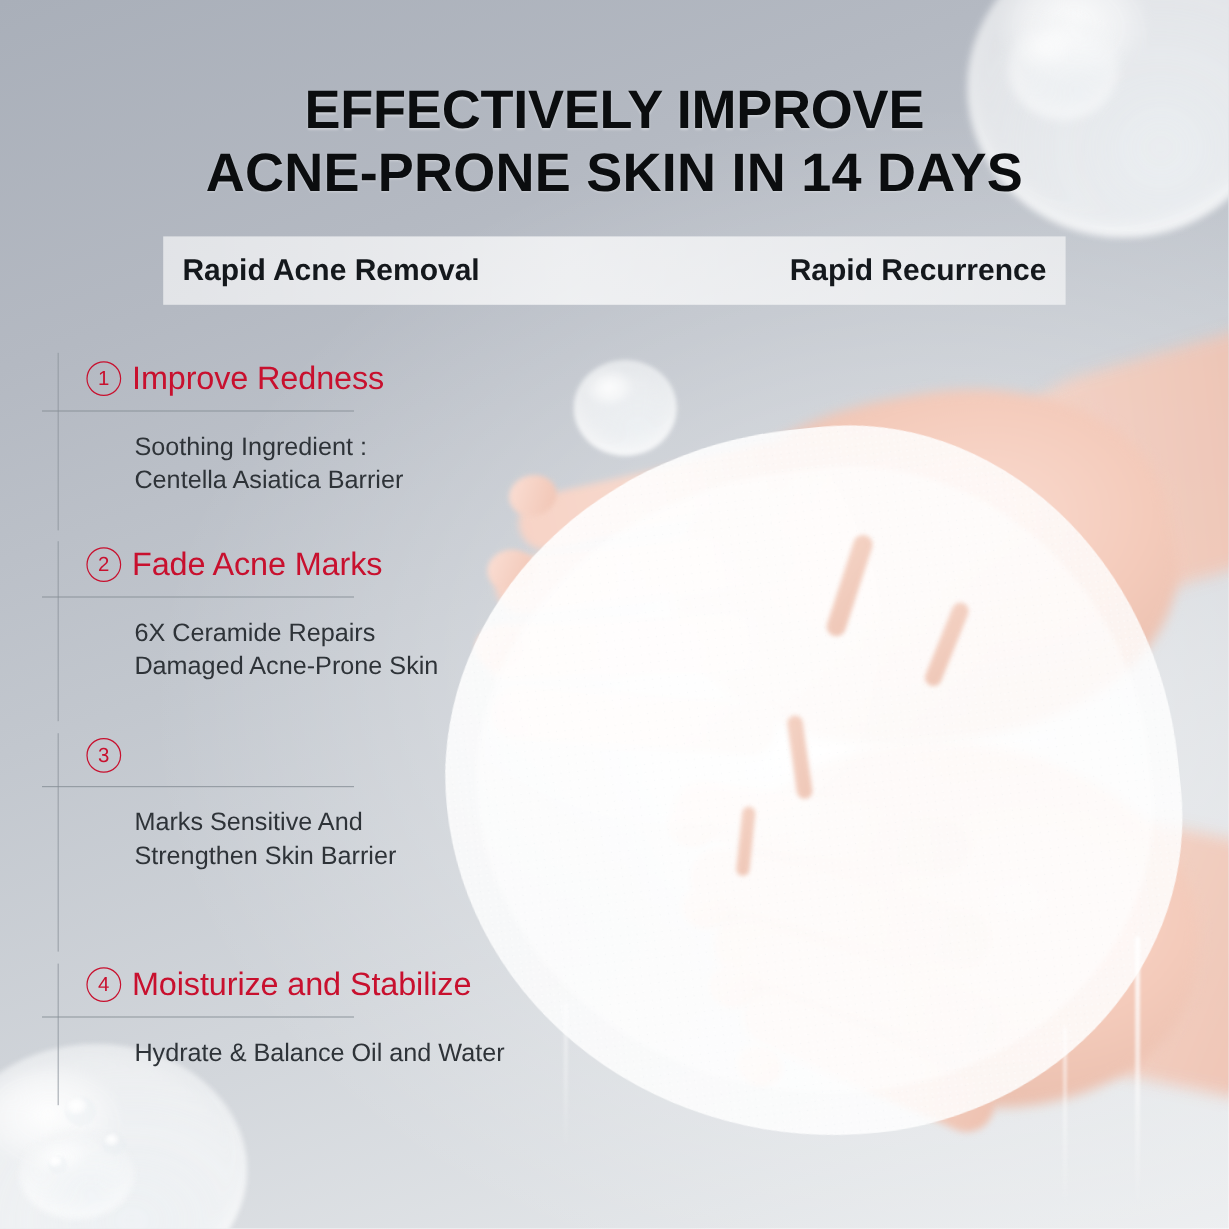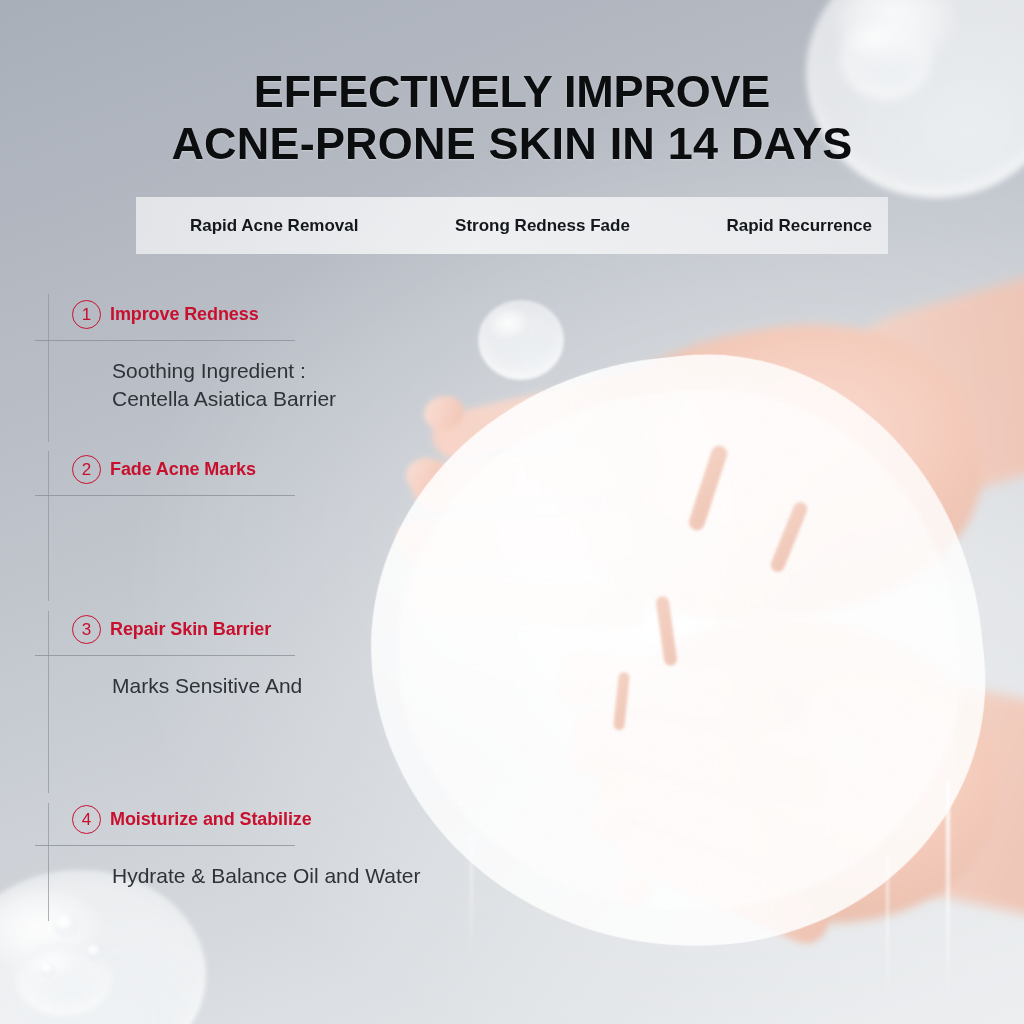--- a/index.html
+++ b/index.html
@@ -146,23 +146,22 @@
   .headline .l2 { display:block; letter-spacing:0.2px; }
 
   .benefit-bar {
     position:absolute; left:136px; top:197px;
     width:752px; height:57px;
     background:linear-gradient(90deg, rgba(255,255,255,0.62) 0%, rgba(255,255,255,0.74) 45%, rgba(255,255,255,0.58) 100%);
     display:flex; align-items:center; justify-content:space-between;
     padding:0 16px;
   }
   .benefit-bar .tag {
-    font-size:17px; font-weight:700; color:#14181c;
+    font-size:25px; font-weight:700; color:#14181c;
     white-space:nowrap;
-    margin-left:38px;
   }
 
   
   .features { position:absolute; left:0; top:300px; width:470px; }
 
   .feature { position:relative; }
 
   .rail {
     position:absolute; left:48px; width:1px;
     background:#8e959e; opacity:.72;
@@ -175,21 +174,21 @@
   .num-circle {
     flex:0 0 auto;
     width:29px; height:29px; border-radius:50%;
     border:1.6px solid #c8102e;
     color:#c8102e;
     display:flex; align-items:center; justify-content:center;
     font-size:17px; font-weight:500; line-height:1;
     padding-bottom:1px;
   }
   .f-title {
-    font-size:18px; font-weight:700; color:#c8102e;
+    font-size:27px; font-weight:400; color:#c8102e;
     letter-spacing:-0.1px; white-space:nowrap;
   }
   .f-rule {
     height:1px; background:#868d96; opacity:.75;
     margin:11px 0 0 35px; width:260px;
   }
   .f-body {
     padding-left:112px; margin-top:16px;
     font-size:21px; line-height:1.33;
     color:#2e3338; font-weight:400;
@@ -252,21 +251,20 @@
 
   <div class="content">
 
     <h1 class="headline">
       <span>EFFECTIVELY IMPROVE</span>
       <span class="l2">ACNE-PRONE SKIN IN 14 DAYS</span>
     </h1>
 
     <div class="benefit-bar">
       <span class="tag">Rapid Acne Removal</span>
-      <span class="tag">Strong Redness Fade</span>
       <span class="tag">Rapid Recurrence</span>
     </div>
 
     <div class="features">
 
       <div class="feature" style="height:155px;">
         <span class="rail" style="top:-6px; height:148px;"></span>
         <div class="f-head">
           <span class="num-circle">1</span>
           <span class="f-title">Improve Redness</span>
@@ -278,31 +276,35 @@
         </div>
       </div>
 
       <div class="feature" style="height:160px;">
         <span class="rail" style="top:-4px; height:150px;"></span>
         <div class="f-head">
           <span class="num-circle">2</span>
           <span class="f-title">Fade Acne Marks</span>
         </div>
         <div class="f-rule"></div>
+        <div class="f-body">
+          <div>6X Ceramide Repairs</div>
+          <div>Damaged Acne-Prone Skin</div>
+        </div>
       </div>
 
       <div class="feature" style="height:190px;">
         <span class="rail" style="top:-4px; height:182px;"></span>
         <div class="f-head">
           <span class="num-circle">3</span>
-          <span class="f-title">Repair Skin Barrier</span>
         </div>
         <div class="f-rule"></div>
         <div class="f-body">
           <div>Marks Sensitive And</div>
+          <div>Strengthen Skin Barrier</div>
         </div>
       </div>
 
       <div class="feature" style="height:140px;">
         <span class="rail" style="top:-2px; height:118px;"></span>
         <div class="f-head">
           <span class="num-circle">4</span>
           <span class="f-title">Moisturize and Stabilize</span>
         </div>
         <div class="f-rule"></div>

